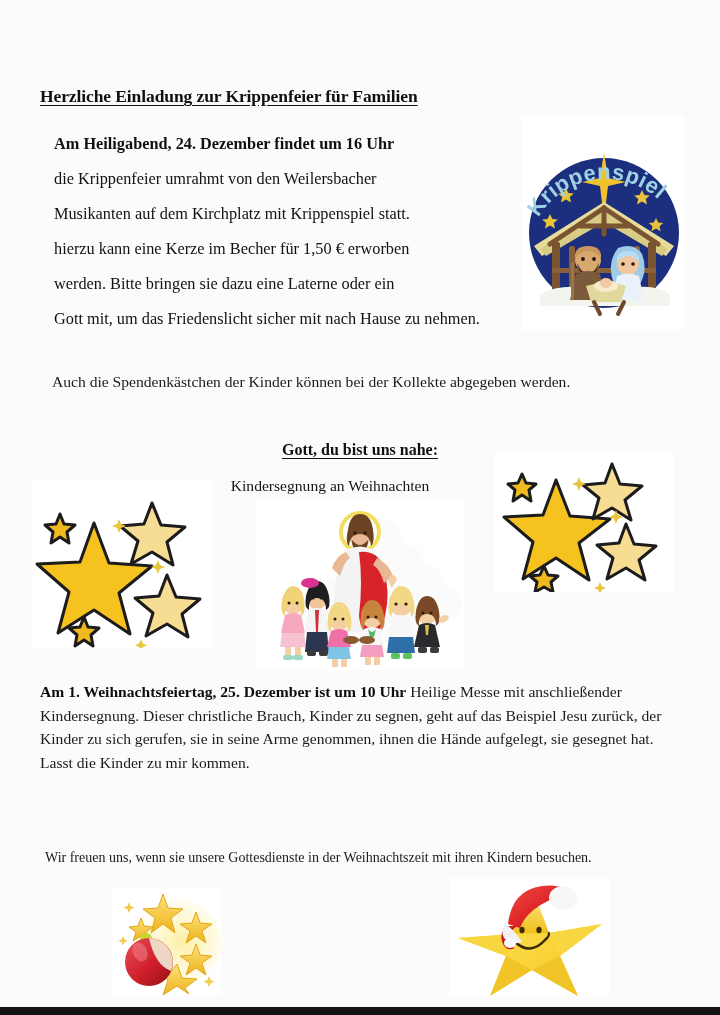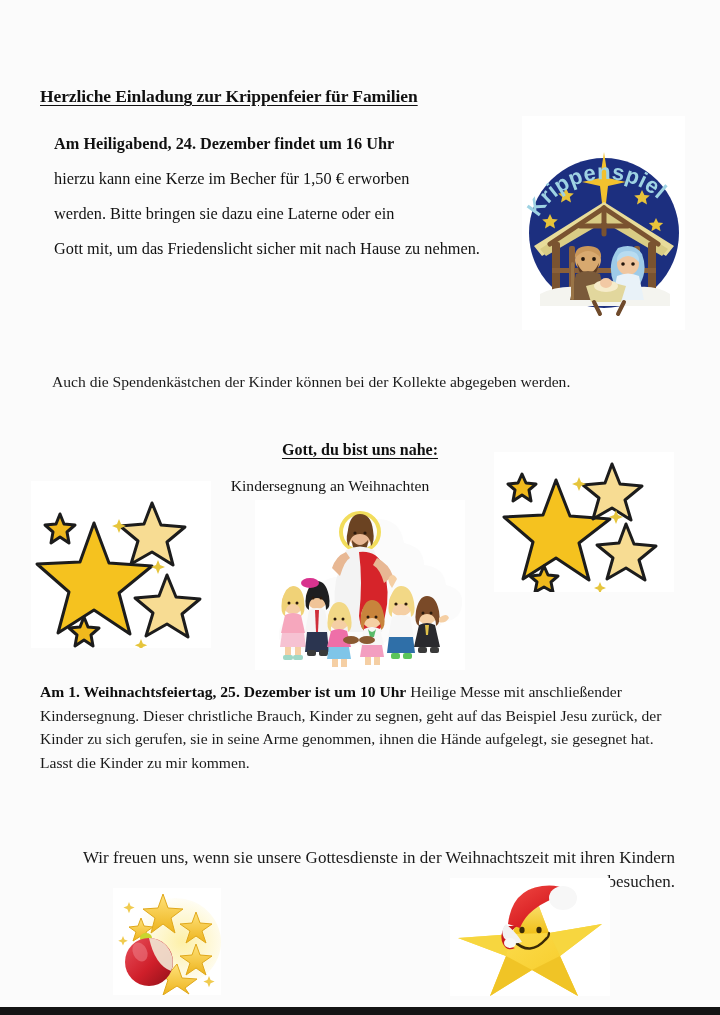--- a/index.html
+++ b/index.html
@@ -107,24 +107,24 @@
     line-height: 23.5px;
     color: #1a1a1a;
     text-align: left;
   }
   .para-feiertag b { font-weight: bold; color: #0d0d0d; }
   .para-closing {
     position: absolute;
     left: 45px;
     top: 846px;
     width: 630px;
-    font-size: 17px;
+    font-size: 14px;
     line-height: 24px;
     color: #1a1a1a;
-    text-align: right;
+    text-align: left;
   }
 
   
   .imgbox {
     position: absolute;
     background: #ffffff;
     overflow: hidden;
   }
   #img-krippenspiel { left: 522px; top: 116px; width: 163px; height: 214px; }
   #img-stars-left   { left: 31px;  top: 481px; width: 180px; height: 167px; }
@@ -138,20 +138,22 @@
 </head>
 <body>
 
 <div id="page">
   <div class="sheet"></div>
 
   <div class="title">Herzliche Einladung zur Krippenfeier für Familien</div>
 
   <div class="lead-lines">
     <div class="ln b">Am Heiligabend, 24. Dezember findet um 16 Uhr</div>
+    <div class="ln">die Krippenfeier umrahmt von den Weilersbacher</div>
+    <div class="ln">Musikanten auf dem Kirchplatz mit Krippenspiel statt.</div>
     <div class="ln">hierzu kann eine Kerze im Becher für 1,50 € erworben</div>
     <div class="ln">werden. Bitte bringen sie dazu eine Laterne oder ein</div>
     <div class="ln">Gott mit, um das Friedenslicht sicher mit nach Hause zu nehmen.</div>
   </div>
 
   <div class="para-kollekte">Auch die Spendenkästchen der Kinder können bei der Kollekte abgegeben werden.</div>
 
   <div class="subhead">
     <span>Gott, du bist uns nahe:</span>
   </div>

